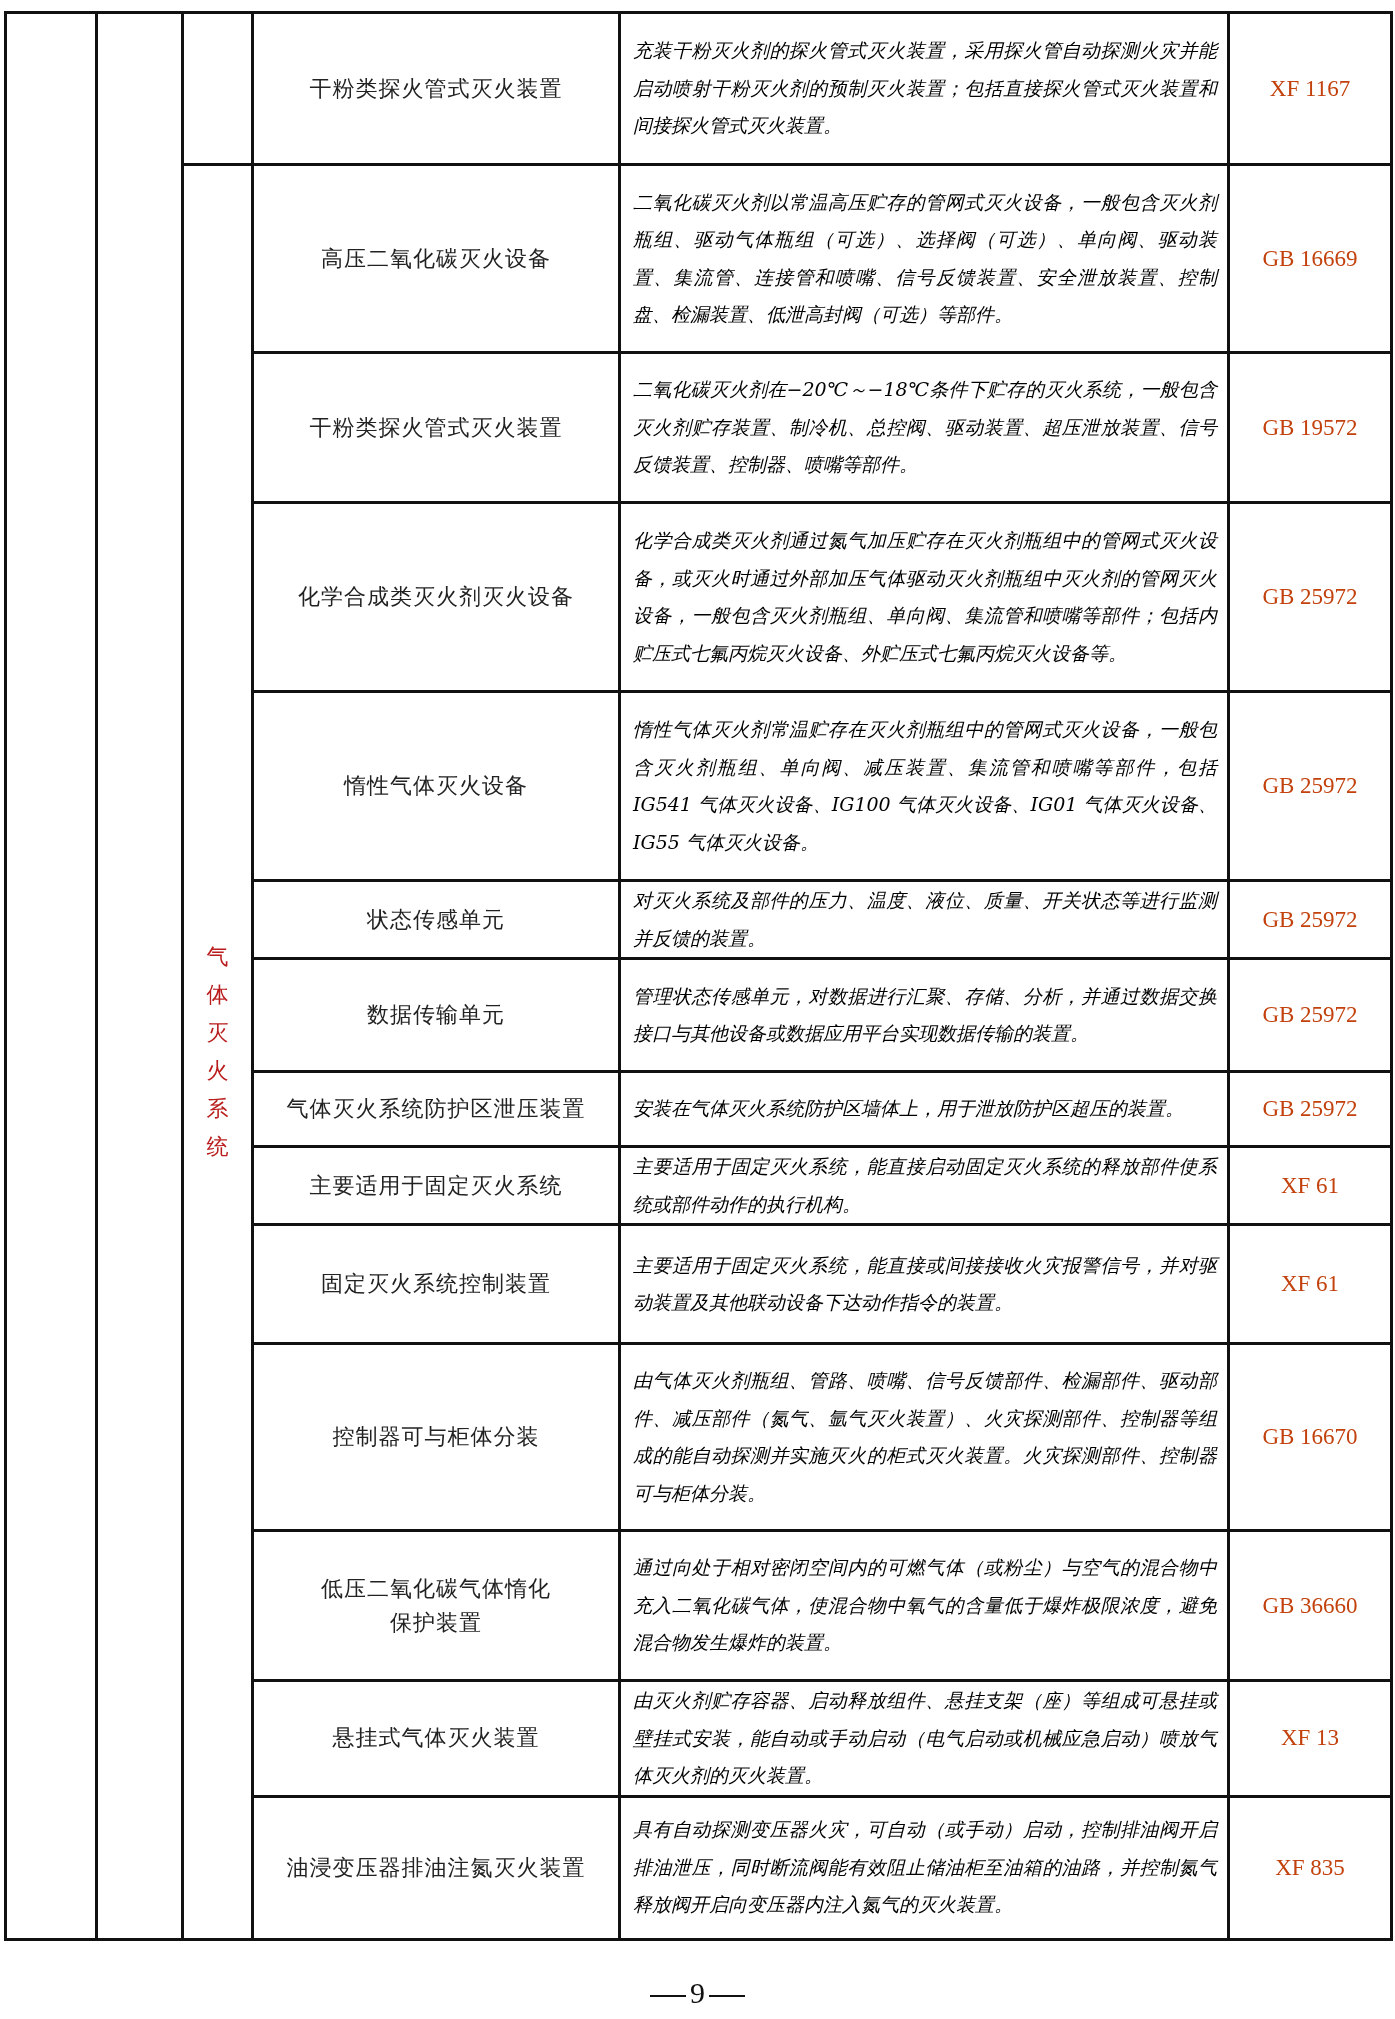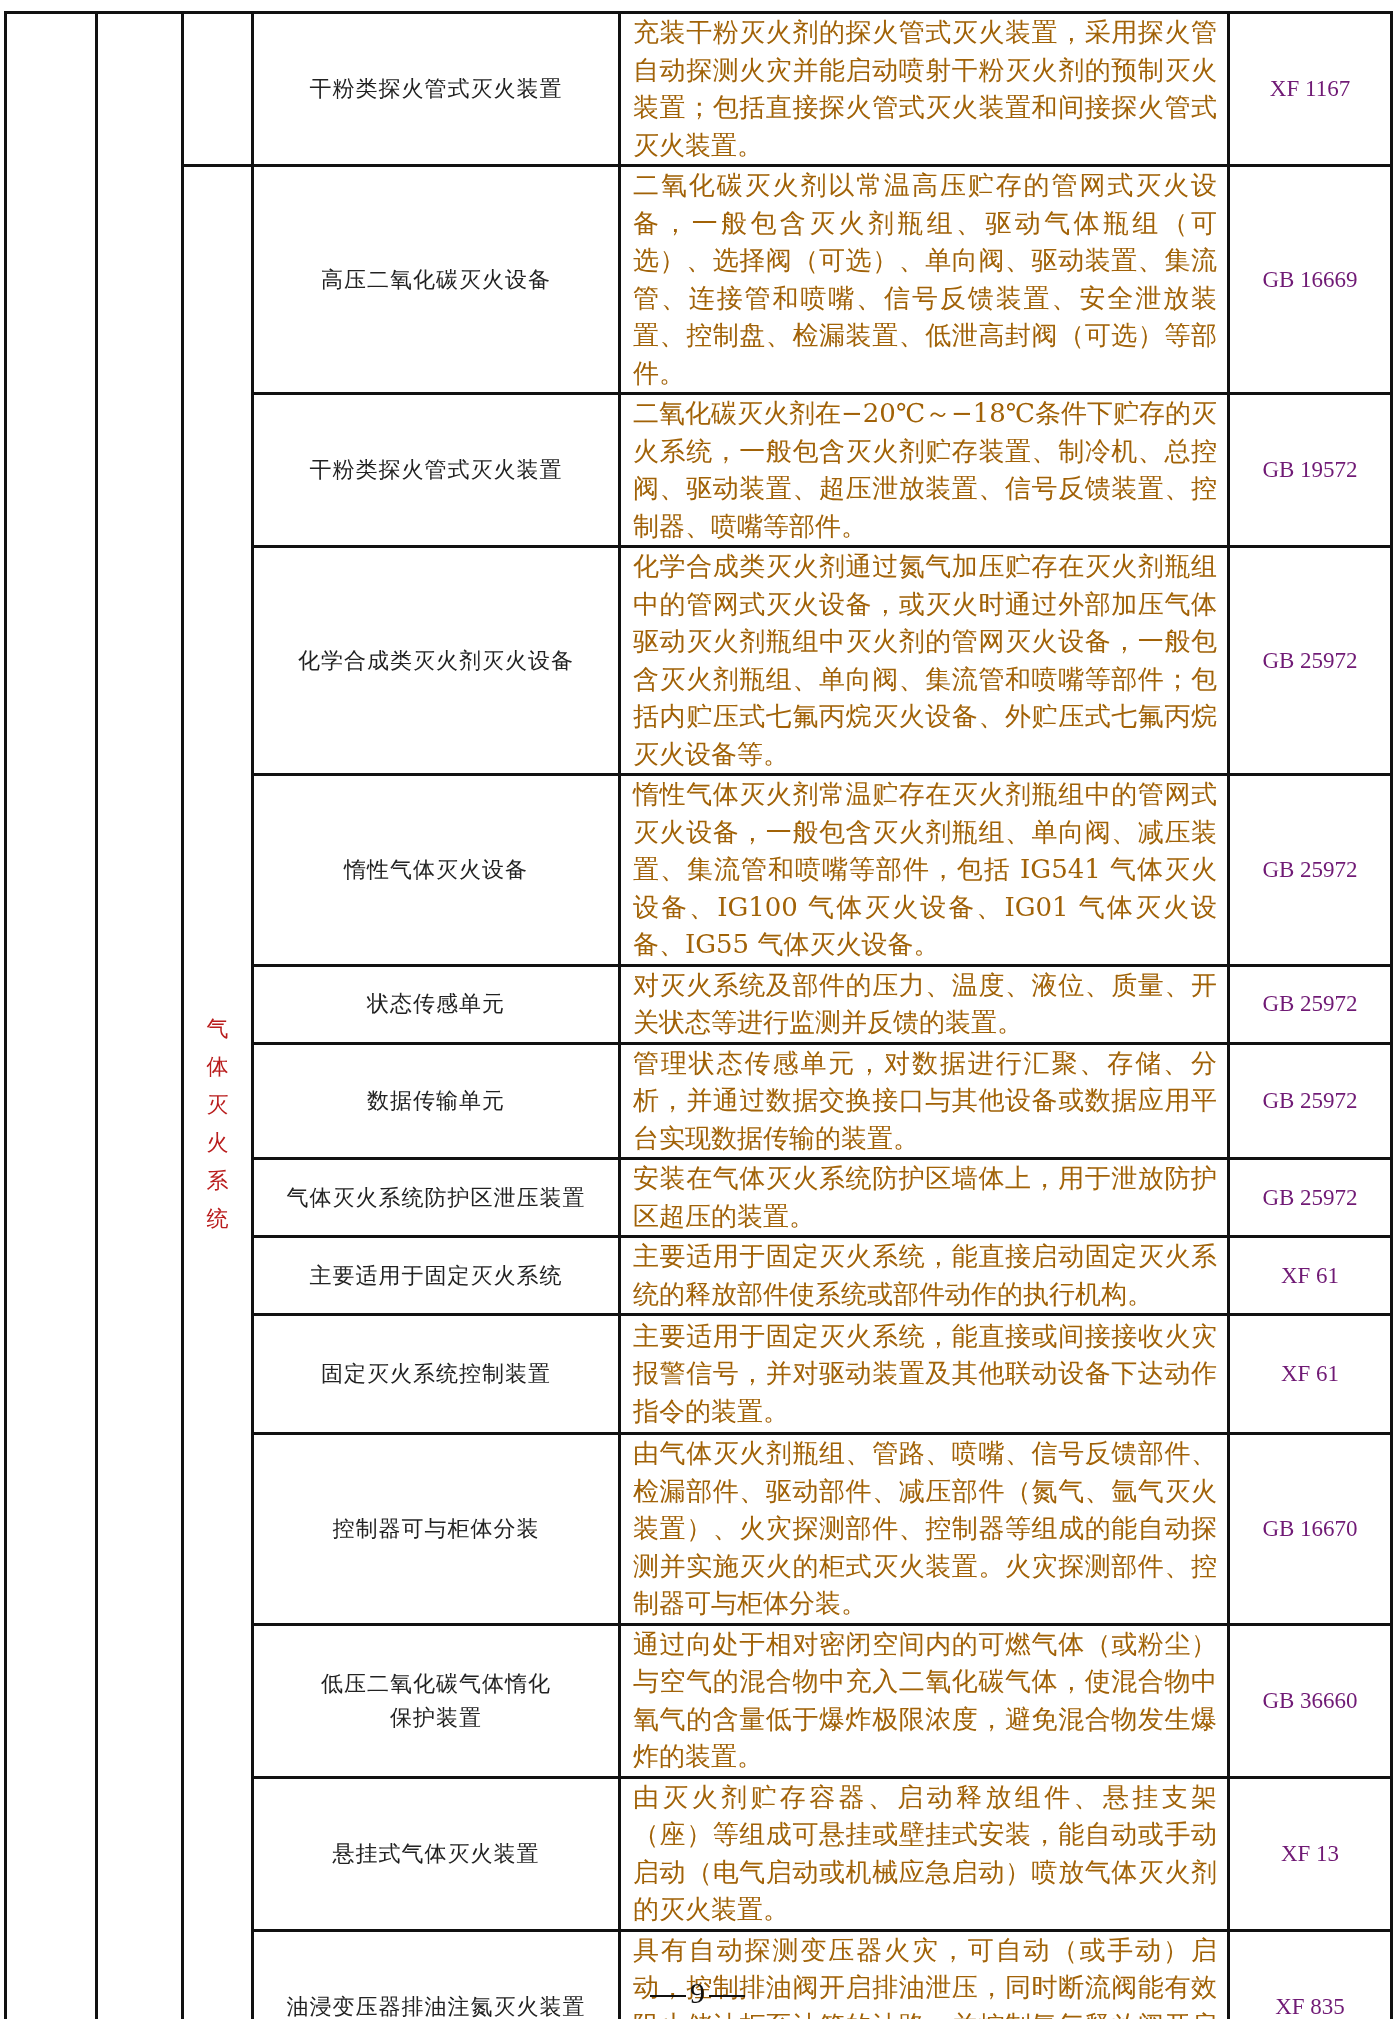--- a/index.html
+++ b/index.html
@@ -2,22 +2,22 @@
 <html><head>
 <meta charset="utf-8">
 <style>
   html, body { margin:0; padding:0; background:#ffffff; }
   body { width:1395px; height:2019px; position:relative; overflow:hidden;
          font-family:"DejaVu Serif","Liberation Serif",serif; color:#111; }
   .tbl { position:absolute; left:4px; top:11px; width:1386px; border-collapse:collapse;
          table-layout:fixed; }
   .tbl td { border:3px solid #111; padding:16px; vertical-align:middle; }
   .c-name { text-align:center; font-size:22px; color:#222; letter-spacing:1px; line-height:34px; }
-  .c-desc { font-size:26px; line-height:37.5px; padding:0 10px 0 12px !important; text-align:justify; color:#a16207; }
-  .c-std  { text-align:center; font-family:"Liberation Serif","DejaVu Serif",serif; font-size:23px; color:#701a75; }
+  .c-desc { font-size:19px; line-height:37.5px; padding:0 10px 0 12px !important; text-align:justify; color:#000000;font-style:italic; }
+  .c-std  { text-align:center; font-family:"Liberation Serif","DejaVu Serif",serif; font-size:23px; color:#c2410c; }
   .c-cat  { text-align:center; font-size:22px; color:#b91c1c; }
   .vtext  { display:inline-block; width:26px; line-height:38px; word-break:break-all; white-space:normal; }
   .page-num { position:absolute; top:1976px; left:0; width:1395px; text-align:center;
               font-family:"Liberation Serif","DejaVu Serif",serif; font-size:30px; color:#111; }
   .page-num .dash { display:inline-block; width:36px; height:2px; background:#111; vertical-align:middle; margin:0 4px; }
 </style>
 </head>
 <body>
 
 <table class="tbl">

